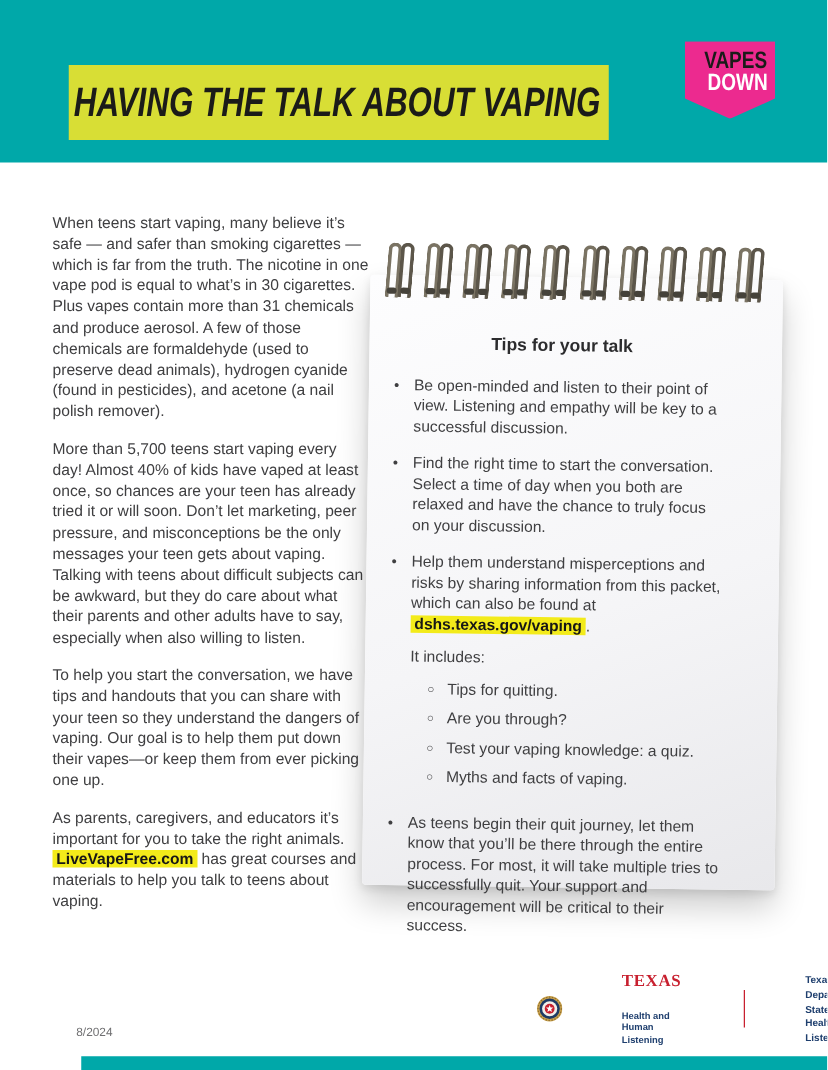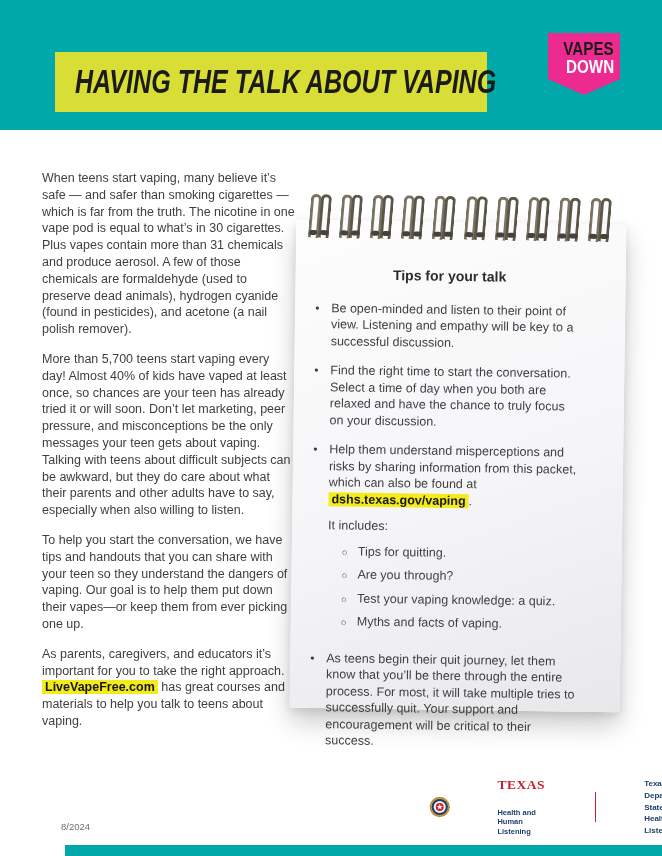--- a/index.html
+++ b/index.html
@@ -2,21 +2,21 @@
 <html><head>
 <meta charset="utf-8">
 <style>
   html,body{margin:0;padding:0;background:#ffffff;}
   .page{position:relative;width:662px;height:856px;background:#ffffff;overflow:hidden;
         font-family:"Liberation Sans",sans-serif;color:#3f3f41;}
 
   
   .header-band{position:absolute;left:0;top:0;width:662px;height:130px;background:#00a8a9;}
   .title-banner{position:absolute;left:55px;top:52px;width:432px;height:60px;background:#d8de35;
-        display:flex;align-items:center;padding:0 20px;box-sizing:border-box;}
+        display:flex;align-items:center;padding:0 4px;box-sizing:border-box;}
   .title-text{font-weight:800;font-style:italic;font-size:33px;color:#1b1b19;white-space:nowrap;
         transform:scaleX(0.76);transform-origin:left center;letter-spacing:0;}
   .vapes-badge{position:absolute;left:548px;top:33px;width:72px;height:62px;background:#ec2a8f;
         clip-path:polygon(0 0,100% 0,100% 74%,50% 100%,0 74%);
         display:flex;flex-direction:column;align-items:flex-end;padding-top:7px;box-sizing:border-box;}
   .vapes-badge span{display:block;font-weight:800;font-size:19px;line-height:0.95;
         transform:scaleX(0.8);letter-spacing:0;}
   .vapes-badge .l1{color:#1b1b19;}
   .vapes-badge .l2{color:#ffffff;}
 
@@ -70,21 +70,21 @@
     <div class="vapes-badge">
       <span class="l1">VAPES</span>
       <span class="l2">DOWN</span>
     </div>
   </div>
 
   <div class="article">
     <p>When teens start vaping, many believe it’s safe — and safer than smoking cigarettes — which is far from the truth. The nicotine in one vape pod is equal to what’s in 30 cigarettes. Plus vapes contain more than 31 chemicals and produce aerosol. A few of those chemicals are formaldehyde (used to preserve dead animals), hydrogen cyanide (found in pesticides), and acetone (a nail polish remover).</p>
     <p>More than 5,700 teens start vaping every day! Almost 40% of kids have vaped at least once, so chances are your teen has already tried it or will soon. Don’t let marketing, peer pressure, and misconceptions be the only messages your teen gets about vaping. Talking with teens about difficult subjects can be awkward, but they do care about what their parents and other adults have to say, especially when also willing to listen.</p>
     <p>To help you start the conversation, we have tips and handouts that you can share with your teen so they understand the dangers of vaping. Our goal is to help them put down their vapes—or keep them from ever picking one up.</p>
-    <p><span>As parents, caregivers, and educators it’s important for you to take the right approach. </span><span class="hl">LiveVapeFree.com</span><span> has great courses and materials to help you talk to teens about vaping.</span></p>
+    <p><span>As parents, caregivers, and educators it’s important for you to take the right animals. </span><span class="hl">LiveVapeFree.com</span><span> has great courses and materials to help you talk to teens about vaping.</span></p>
   </div>
 
   <div class="notepad">
     <div class="pad-surface"></div>
     <div class="coils">
       <div class="coil">
           <span class="wire w1"></span>
           <span class="wire w2"></span>
           <span class="slot s1"></span>
           <span class="slot s2"></span>

